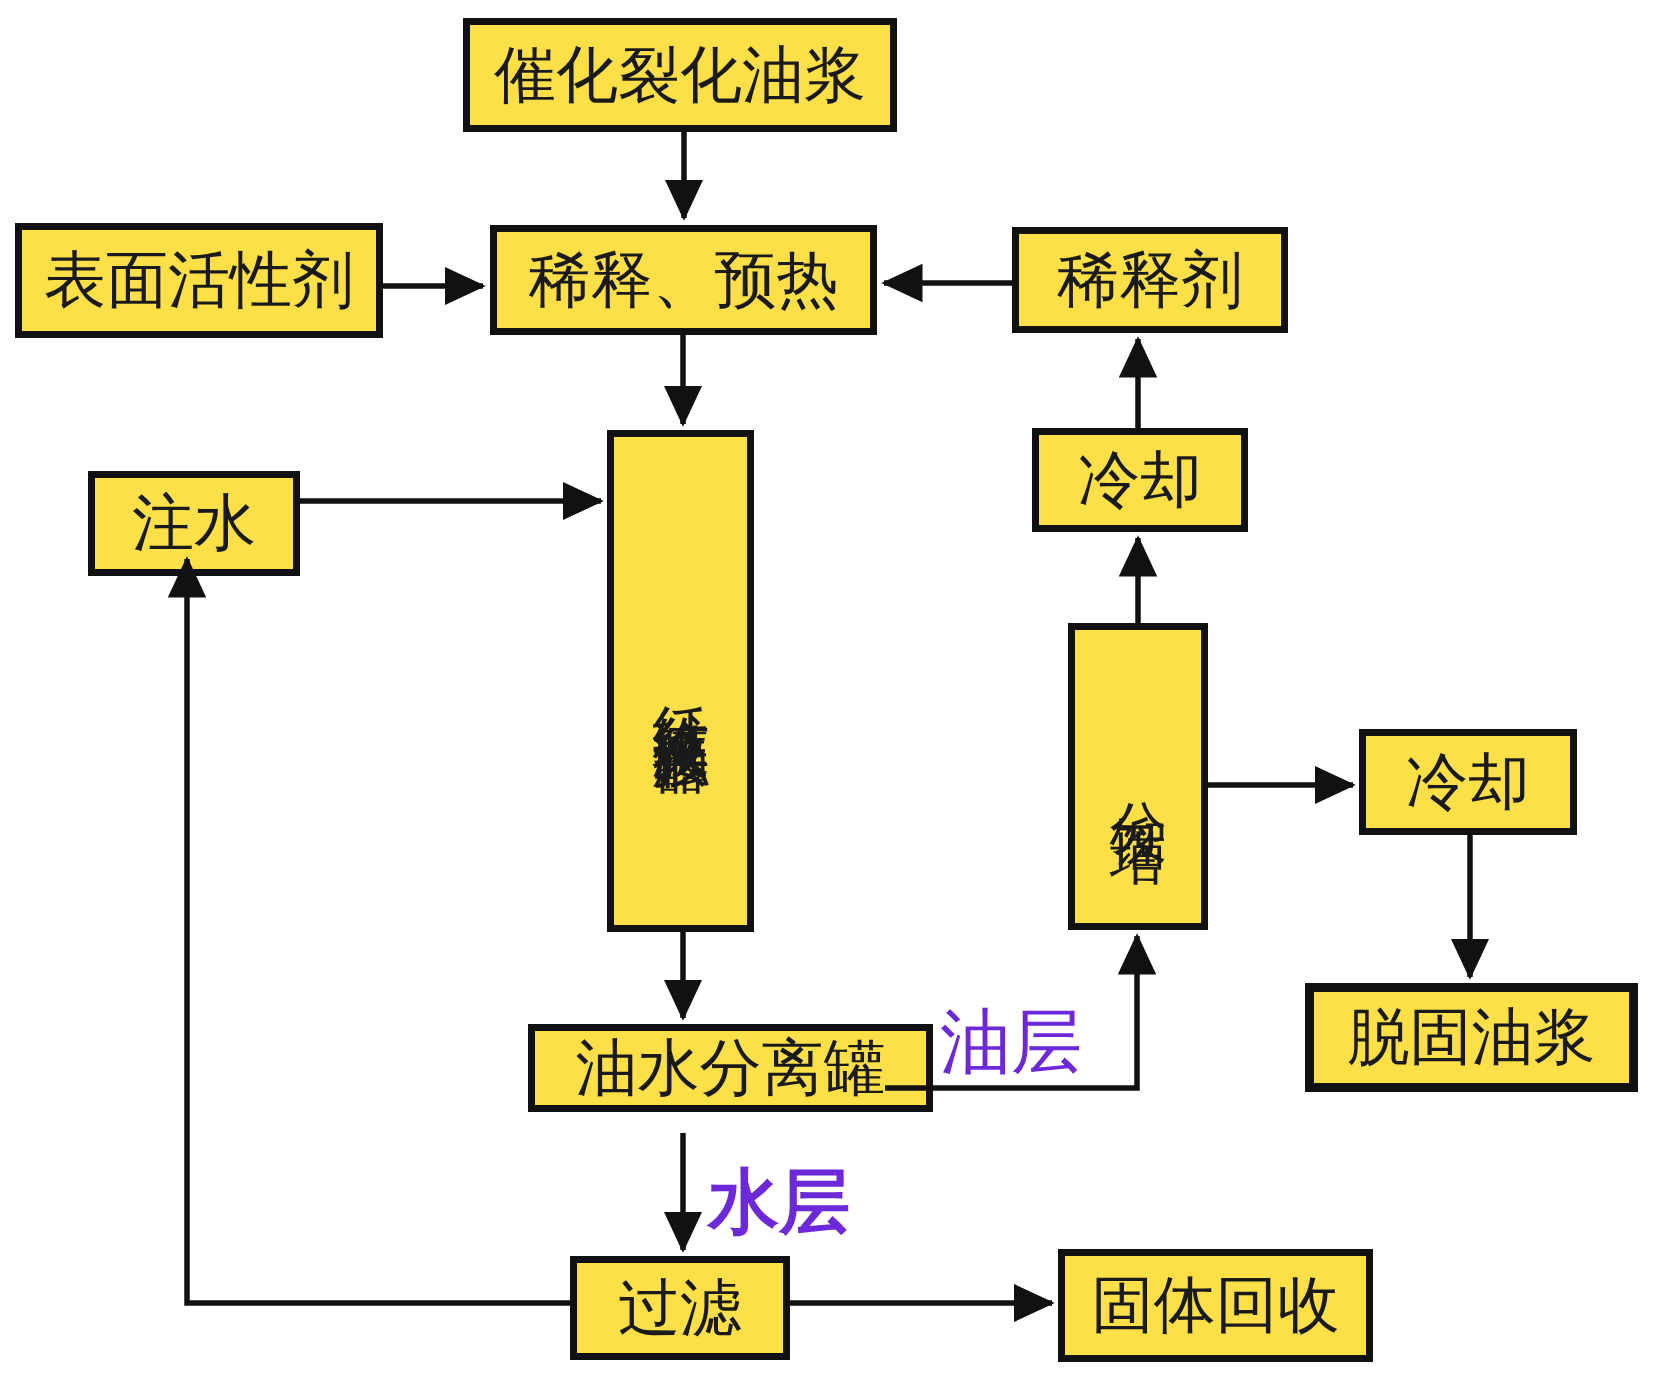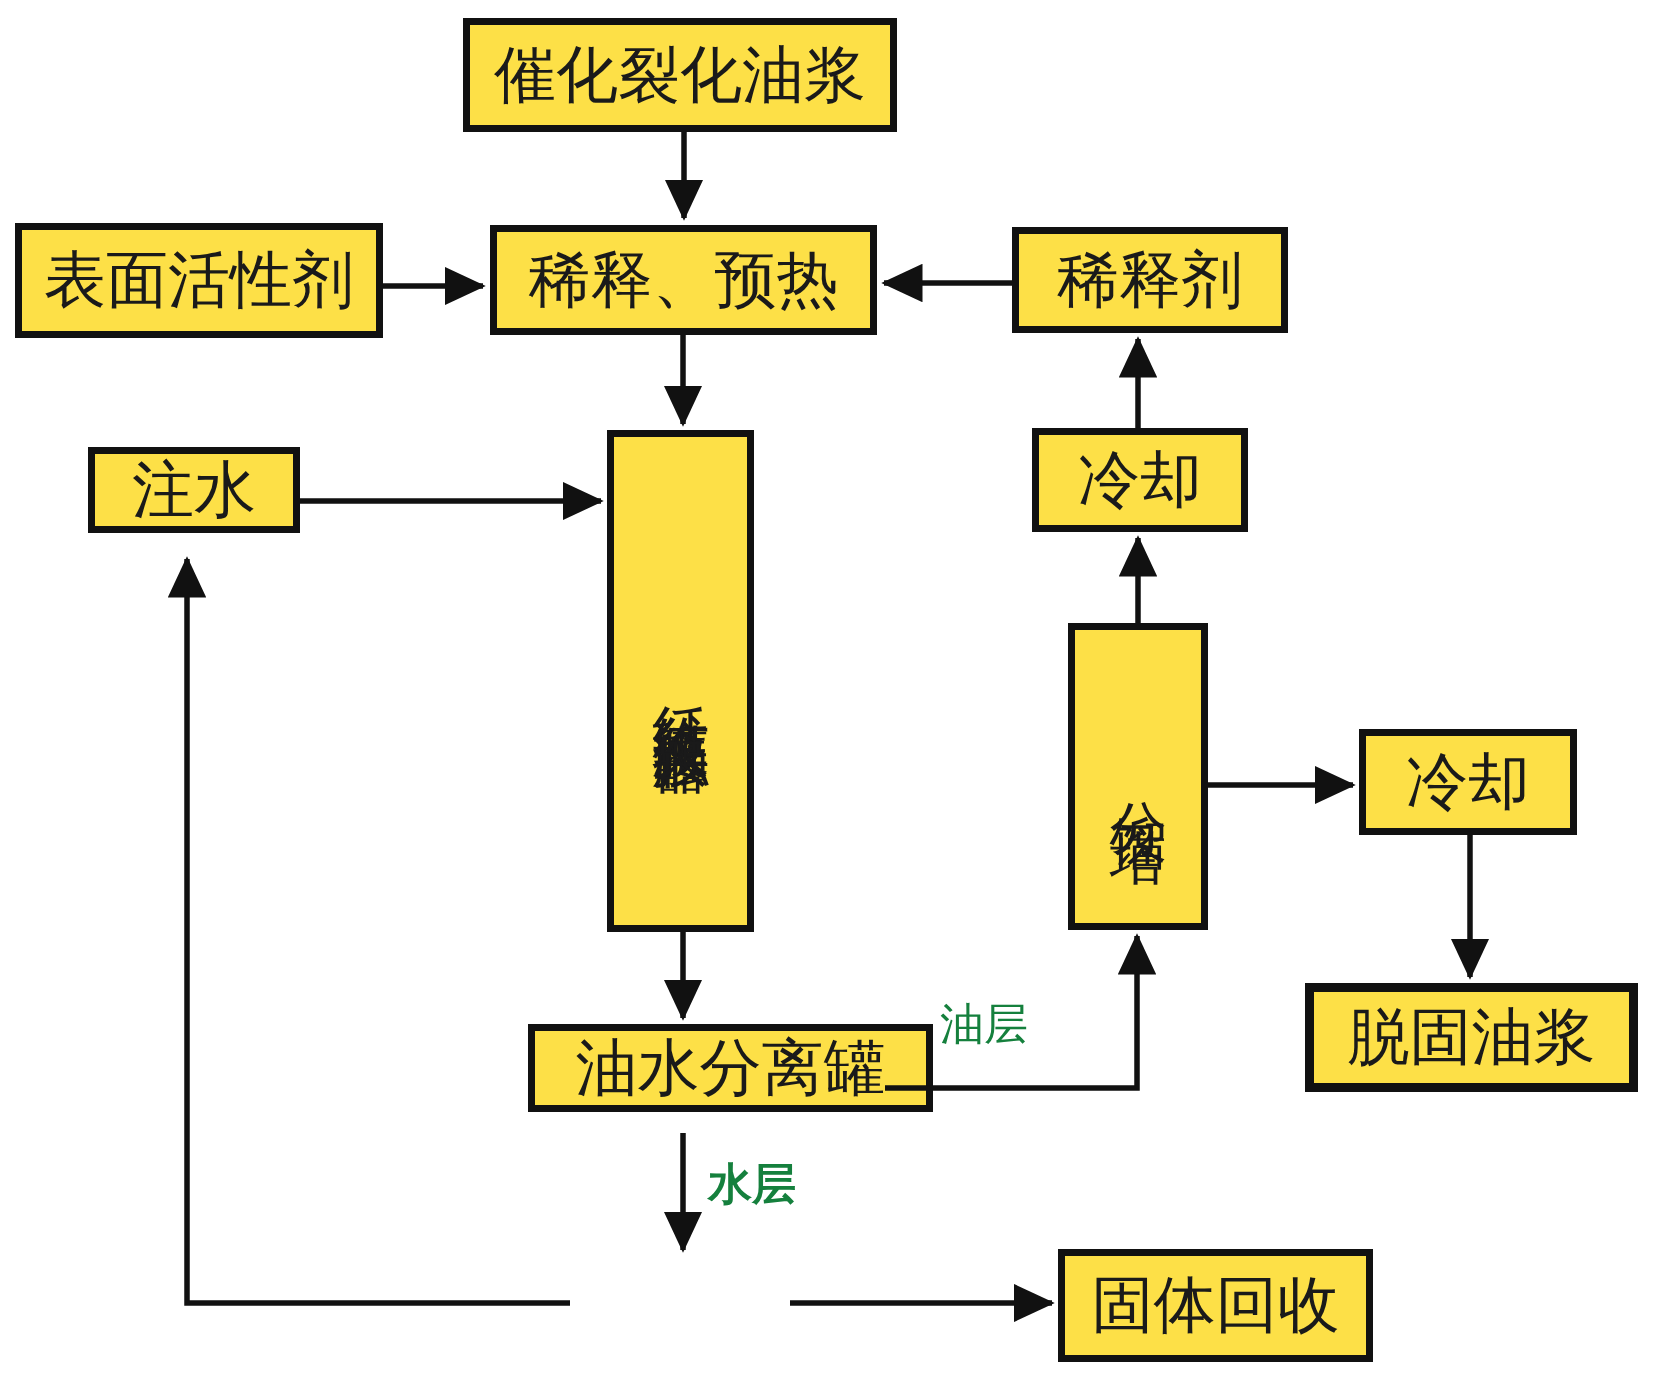--- a/index.html
+++ b/index.html
@@ -36,22 +36,22 @@
   .box-label.vertical {
     writing-mode: vertical-rl;
     text-orientation: upright;
     white-space: normal;
     font-size: 57px;
     letter-spacing: 6px;
   }
   .box-label.vertical.wide-space { letter-spacing: 14px; }
   .edge-label {
     position: absolute;
-    font-size: 44px;
-    color: #15803d;
+    font-size: 71px;
+    color: #6d28d9;
     z-index: 3;
     white-space: nowrap;
   }
   svg.connectors {
     position: absolute;
     left: 0; top: 0;
     width: 1657px;
     height: 1382px;
     z-index: 2;
     pointer-events: none;
@@ -112,21 +112,21 @@
   </div>
 
   <div class="box" style="left:490px; top:225px; width:387px; height:110px;">
     <span class="box-label">稀释、预热</span>
   </div>
 
   <div class="box" style="left:1012px; top:227px; width:276px; height:106px;">
     <span class="box-label">稀释剂</span>
   </div>
 
-  <div class="box" style="left:88px; top:447px; width:212px; height:86px;">
+  <div class="box" style="left:88px; top:471px; width:212px; height:105px;">
     <span class="box-label">注水</span>
   </div>
 
   <div class="box" style="left:607px; top:430px; width:147px; height:502px;">
     <span class="box-label vertical">纤维液膜接触器</span>
   </div>
 
   <div class="box" style="left:1032px; top:428px; width:216px; height:104px;">
     <span class="box-label">冷却</span>
   </div>
@@ -140,20 +140,23 @@
   </div>
 
   <div class="box" style="left:480px; top:1024px; width:405px; height:88px;margin-left:48px;">
     <span class="box-label">油水分离罐</span>
   </div>
 
   <div class="box thick" style="left:1305px; top:983px; width:333px; height:109px;">
     <span class="box-label">脱固油浆</span>
   </div>
 
+  <div class="box" style="left:570px; top:1256px; width:220px; height:104px;">
+    <span class="box-label">过滤</span>
+  </div>
 
   <div class="box" style="left:1058px; top:1249px; width:315px; height:113px;">
     <span class="box-label">固体回收</span>
   </div>
 
   <div class="edge-label" style="left:940px; top:995px;">油层</div>
 
   <div class="edge-label" style="left:708px; top:1155px;font-weight:bold;">水层</div>
 
 </div>

